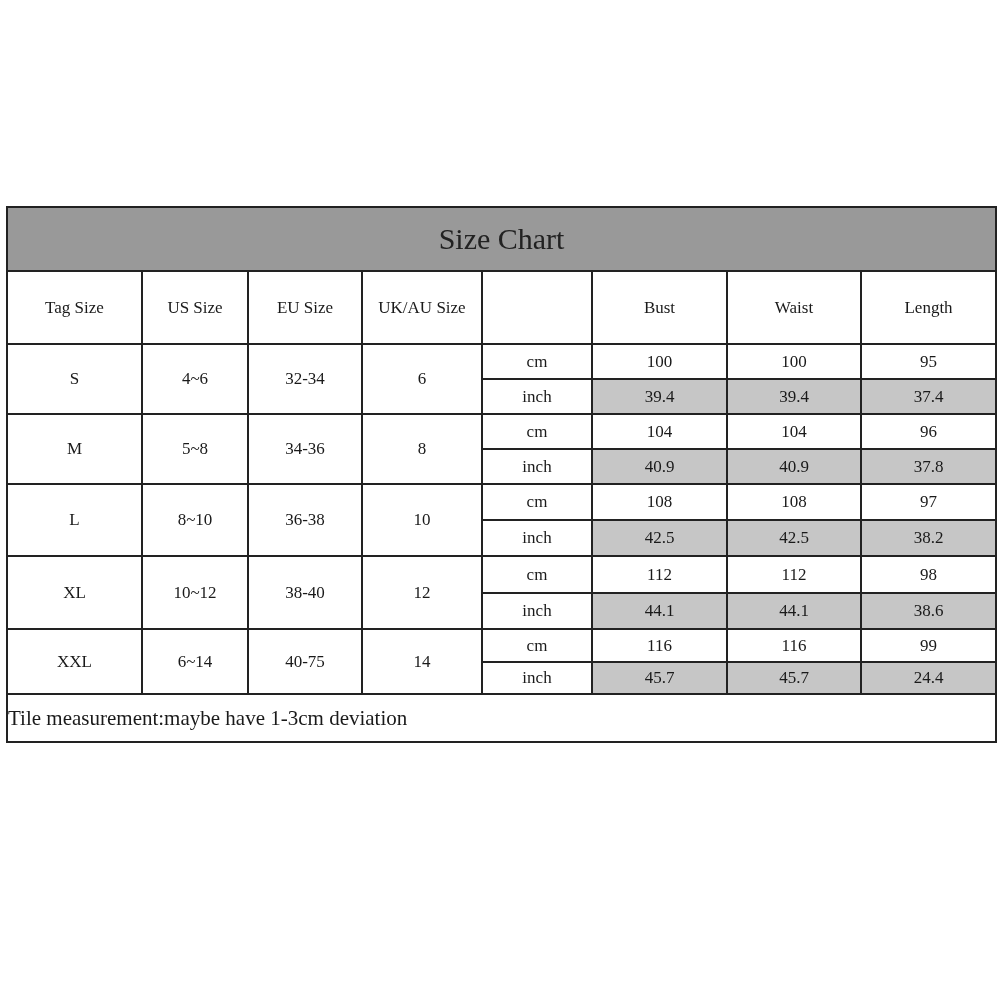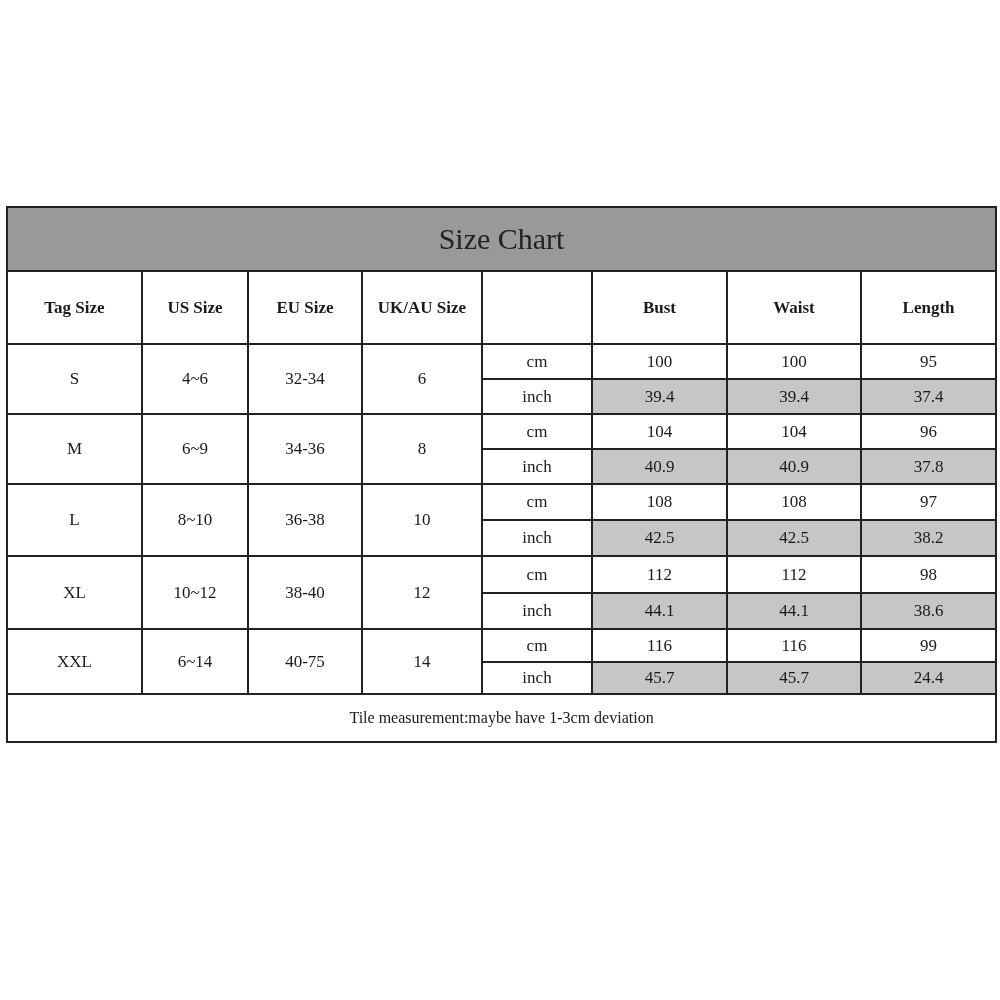--- a/index.html
+++ b/index.html
@@ -1,23 +1,23 @@
 <!DOCTYPE html>
 <html><head>
   <meta charset="utf-8">
   <style>
     html, body { margin:0; padding:0; background:#ffffff; }
     body { width:1000px; height:1000px; position:relative; font-family:"Liberation Serif","DejaVu Serif",serif; color:#1a1a1a; }
     #chart { position:absolute; left:6px; top:206px; width:989px; border-collapse:collapse; table-layout:fixed;border-radius:8px; }
     #chart td, #chart th { border:2px solid #222; text-align:center; vertical-align:middle; padding:0; font-size:17px; font-weight:normal; }
     #chart .title-cell { background:#999999; height:62px; font-size:30px; color:#222; }
-    #chart .hdr th { height:71px; font-weight:bold; font-size:17px; }
+    #chart .hdr th { height:71px; font-weight:normal; font-size:17px; }
     #chart .shade { background:#c6c6c6;text-align:center; }
     #chart .sub { height:33px; }
-    #chart .footer-cell { height:46px; text-align:center; font-size:16px; }
+    #chart .footer-cell { height:46px; text-align:left; font-size:21px; }
   </style>
 </head>
 <body>
 
 <table id="chart">
   <colgroup>
     <col style="width:135px">
       <col style="width:106px">
       <col style="width:114px">
       <col style="width:120px">
@@ -53,21 +53,21 @@
   </tr>
   <tr class="sub" style="height:35px">
     <td>inch</td>
     <td class="shade">39.4</td>
     <td class="shade">39.4</td>
     <td class="shade">37.4</td>
   </tr>
 
   <tr class="sub" style="height:35px">
     <td rowspan="2">M</td>
-    <td rowspan="2">6~9</td>
+    <td rowspan="2">5~8</td>
     <td rowspan="2">34-36</td>
     <td rowspan="2">8</td>
     <td>cm</td>
     <td>104</td>
     <td>104</td>
     <td>96</td>
   </tr>
   <tr class="sub" style="height:35px">
     <td>inch</td>
     <td class="shade">40.9</td>

